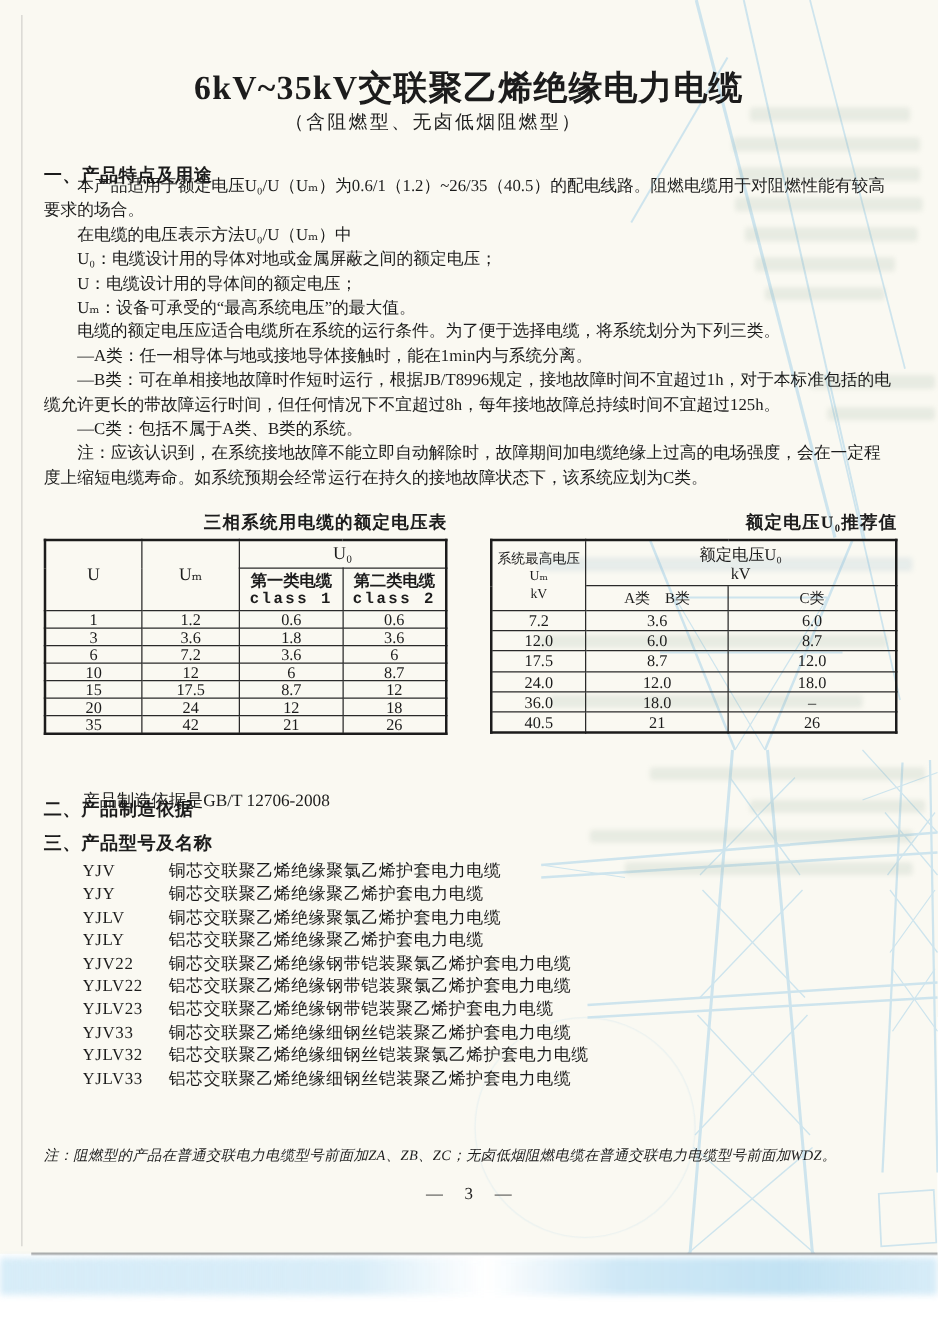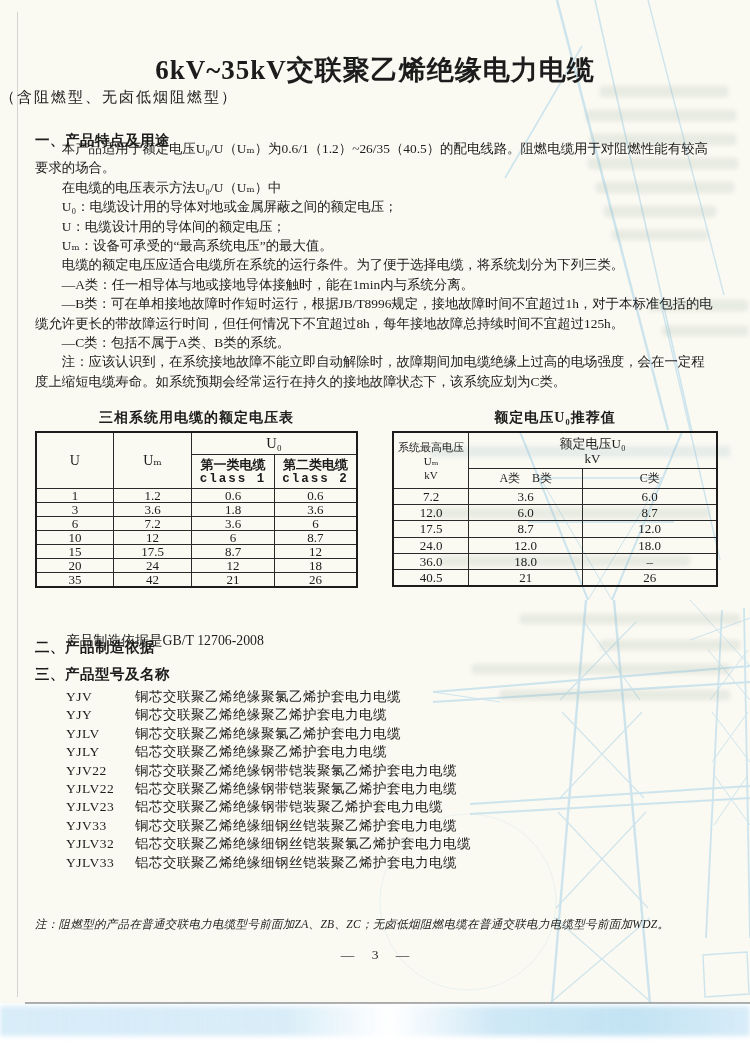--- a/index.html
+++ b/index.html
@@ -10,28 +10,28 @@
   .edge-line{position:absolute;left:25px;top:1002px;width:725px;height:2px;background:#9a9a9a;opacity:.85;}
   .bottom-band{position:absolute;left:0;top:1006px;width:750px;height:30px;filter:blur(2.5px);opacity:.85;
     background:linear-gradient(90deg,rgba(206,232,246,.95) 0%,rgba(170,215,240,.55) 18%,rgba(206,232,246,.9) 38%,
     rgba(255,255,255,.7) 52%,rgba(185,222,242,.8) 66%,rgba(160,210,236,.75) 84%,rgba(206,232,246,.95) 100%);}
   .wm{position:absolute;left:0;top:0;pointer-events:none;}
   .smudge{position:absolute;background:#8fa896;opacity:.17;filter:blur(2px);border-radius:2px;pointer-events:none;}
   .smudge.blue{background:#7fa8c0;opacity:.15;}
 
   .title{position:absolute;left:0;top:52px;width:750px;text-align:center;
          font-size:27px;font-weight:bold;letter-spacing:1px;}
-  .subtitle{position:absolute;left:0;top:88px;width:694px;
+  .subtitle{position:absolute;left:0;top:88px;width:694px;text-align:center;
             font-size:15px;letter-spacing:2px;}
   .sec-heading{position:absolute;font-size:14.5px;font-weight:bold;letter-spacing:.5px;}
   #sec1-h{left:35px;top:131px;}
   #paras{position:absolute;left:35px;top:139px;width:682px;font-size:13.4px;line-height:19.4px;}
   #paras p{margin:0;text-indent:2em;}
 
-  .tbl-title{position:absolute;top:409px;font-size:14px;font-weight:600;text-align:center;letter-spacing:1px;}
+  .tbl-title{position:absolute;top:409px;font-size:14px;font-weight:600;text-align:right;letter-spacing:1px;}
   #ltbl-title{left:35px;width:323px;}
   #rtbl-title{left:392px;width:326px;}
   table{border-collapse:collapse;position:absolute;top:431px;background:transparent;}
   #ltbl{left:35px;width:323px;}
   #rtbl{left:392px;width:326px;}
   th,td{border:1px solid #2a2a2a;text-align:center;padding:0;font-weight:normal;}
   table{border:2px solid #1c1c1c;}
   #ltbl .h-top{height:21px;font-size:14px;}
   #ltbl .h-span{font-size:14.5px;}
   #ltbl .h-class{height:33px;font-size:13px;line-height:15px;font-weight:bold;}

